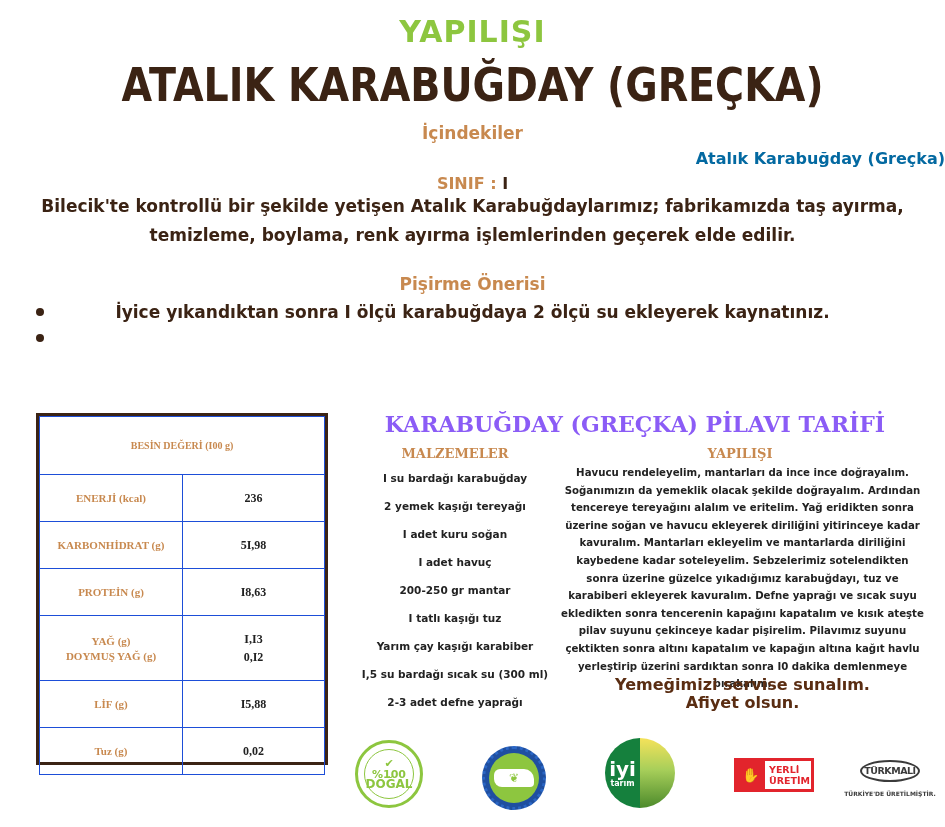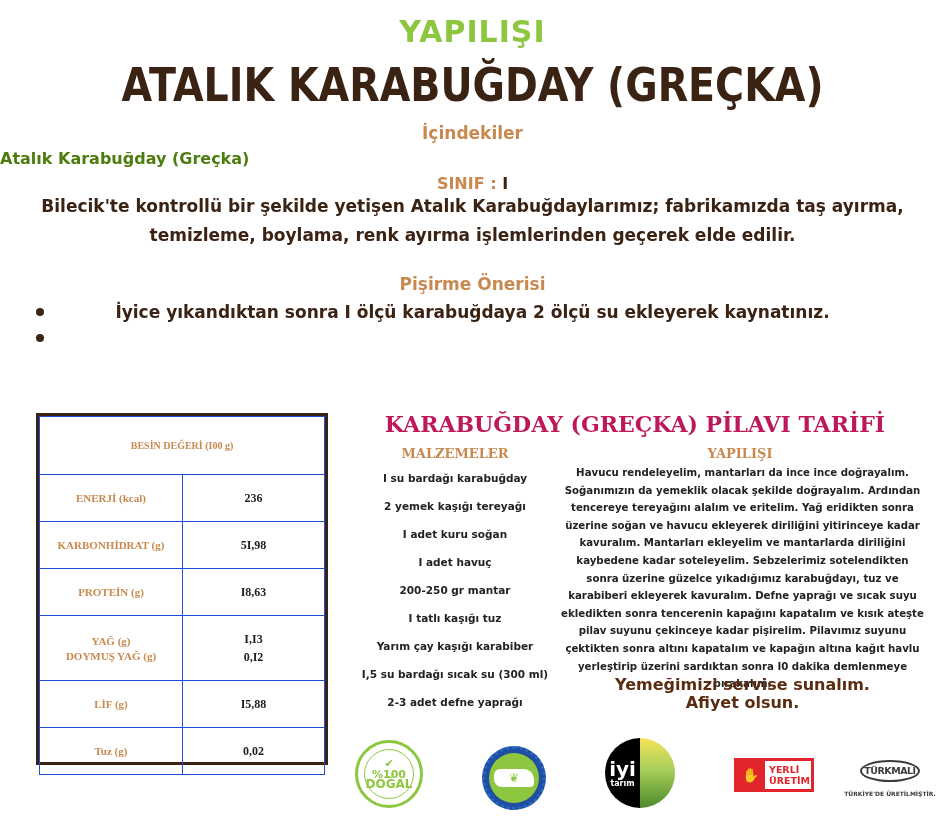--- a/index.html
+++ b/index.html
@@ -16,22 +16,22 @@
       position: absolute; top: 58px; left: 0; width: 945px; text-align: center;
       font-family: "DejaVu Sans", sans-serif; font-weight: bold; font-size: 46px;
       color: #3b2314; letter-spacing: 0px; transform: scaleX(0.86); transform-origin: center;
     }
     .label-tan { color: #c8894f; }
     .ing-label {
       position: absolute; top: 123px; left: 0; width: 945px; text-align: center;
       font-family: "DejaVu Sans", sans-serif; font-size: 17px; font-weight: bold;
     }
     .ing-value {
-      position: absolute; top: 149px; left: 0; width: 945px; text-align: left;
-      font-family: "DejaVu Sans", sans-serif; font-size: 16px; font-weight: bold; color: #4d7c0f;
+      position: absolute; top: 149px; left: 0; width: 945px; text-align: right;
+      font-family: "DejaVu Sans", sans-serif; font-size: 16px; font-weight: bold; color: #0369a1;
     }
     .grade {
       position: absolute; top: 174px; left: 0; width: 945px; text-align: center;
       font-family: "DejaVu Sans", sans-serif; font-size: 16px; font-weight: bold;
     }
     .grade .gv { color: #3b2314; }
     .desc {
       position: absolute; top: 192px; left: 40px; width: 865px; text-align: center;
       font-family: "DejaVu Sans", sans-serif; font-size: 17px; font-weight: bold;
       line-height: 29px; color: #3b2314;
@@ -58,21 +58,21 @@
     .ntable td {
       border: 1px solid #1d4ed8; text-align: center; vertical-align: middle;
       font-family: Liberation Serif, serif; font-size: 11px; font-weight: bold;
     }
     .ntable td.lbl { color: #c8894f; width: 143px; }
     .ntable td.val { color: #222222; font-size: 12px; }
     .ntable td.head { color: #c8894f; font-size: 10px; font-weight: bold; }
     
     .recipe-title {
       position: absolute; top: 411px; left: 355px; width: 560px; text-align: center;
-      font-family: "DejaVu Serif", serif; font-weight: bold; font-size: 22px; color: #be185d;
+      font-family: "DejaVu Serif", serif; font-weight: bold; font-size: 22px; color: #8b5cf6;
     }
     .malz-title {
       position: absolute; top: 446px; left: 355px; width: 200px; text-align: center;
       font-family: "DejaVu Serif", serif; font-weight: bold; font-size: 13px; color: #c8894f;
     }
     .yap-title {
       position: absolute; top: 446px; left: 560px; width: 360px; text-align: center;
       font-family: "DejaVu Serif", serif; font-weight: bold; font-size: 13px; color: #c8894f;
     }
     .ing-list { position: absolute; top: 467px; left: 355px; width: 200px; list-style: none; }
@@ -115,21 +115,21 @@
     }
     .logo-organic .map {
       width: 40px; height: 18px; background: #ffffff; border-radius: 6px 10px 4px 8px;
       display: flex; align-items: center; justify-content: center; color: #8dc63f; font-size: 12px;
     }
     .logo-iyi {
       top: 738px; left: 605px; width: 70px; height: 70px; border-radius: 50%; overflow: hidden;
       display: flex;
     }
     .logo-iyi .left {
-      width: 50%; background: #000000; color: #fff; display: flex; flex-direction: column;
+      width: 50%; background: #15803d; color: #fff; display: flex; flex-direction: column;
       align-items: center; justify-content: center; font-family: "DejaVu Sans", sans-serif; font-weight: bold;
     }
     .logo-iyi .left .big { font-size: 20px; line-height: 20px; }
     .logo-iyi .left .small { font-size: 8px; line-height: 9px; }
     .logo-iyi .right { width: 50%; background: linear-gradient(180deg, #f5e25a 0%, #a8cf5a 45%, #4c8a2b 100%); }
     .logo-yerli {
       top: 758px; left: 734px; width: 80px; height: 34px; border: 3px solid #e2242c;
       display: flex; align-items: center; background: #fff;
     }
     .logo-yerli .hand {

